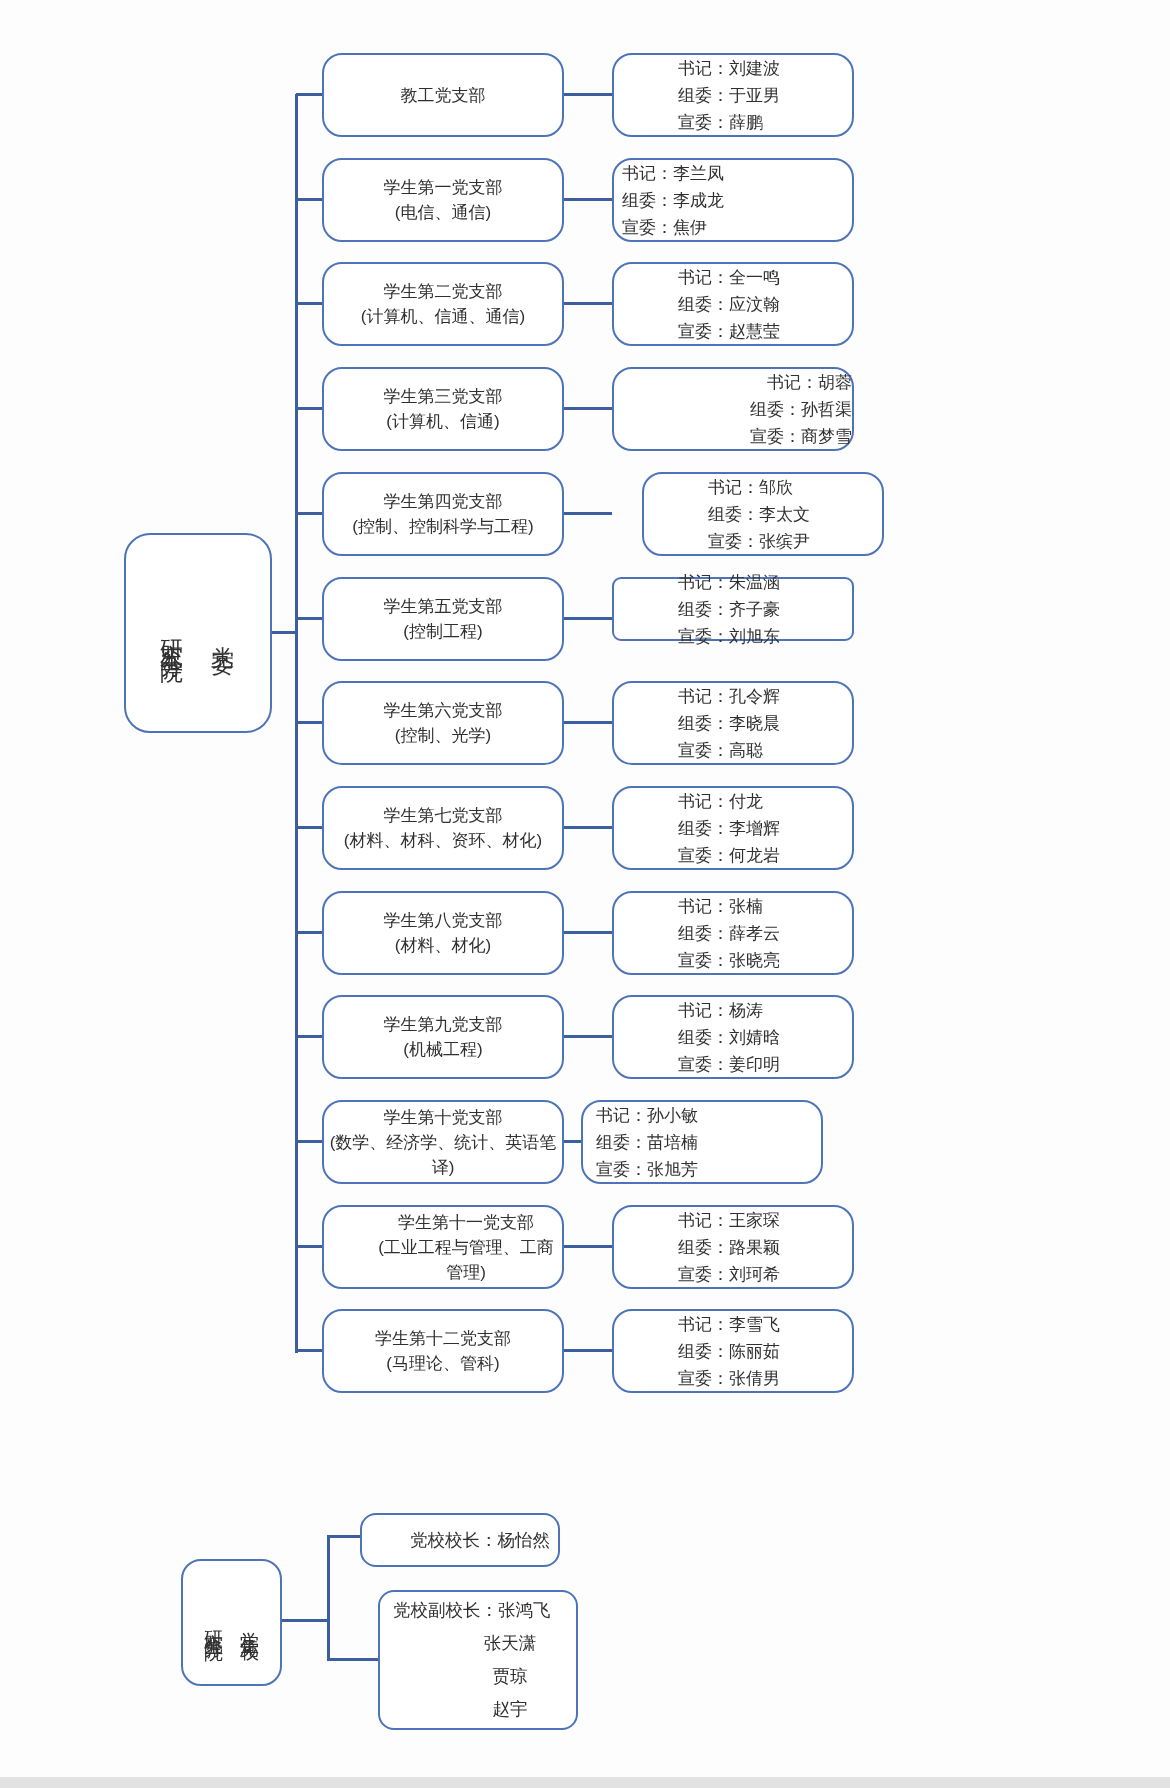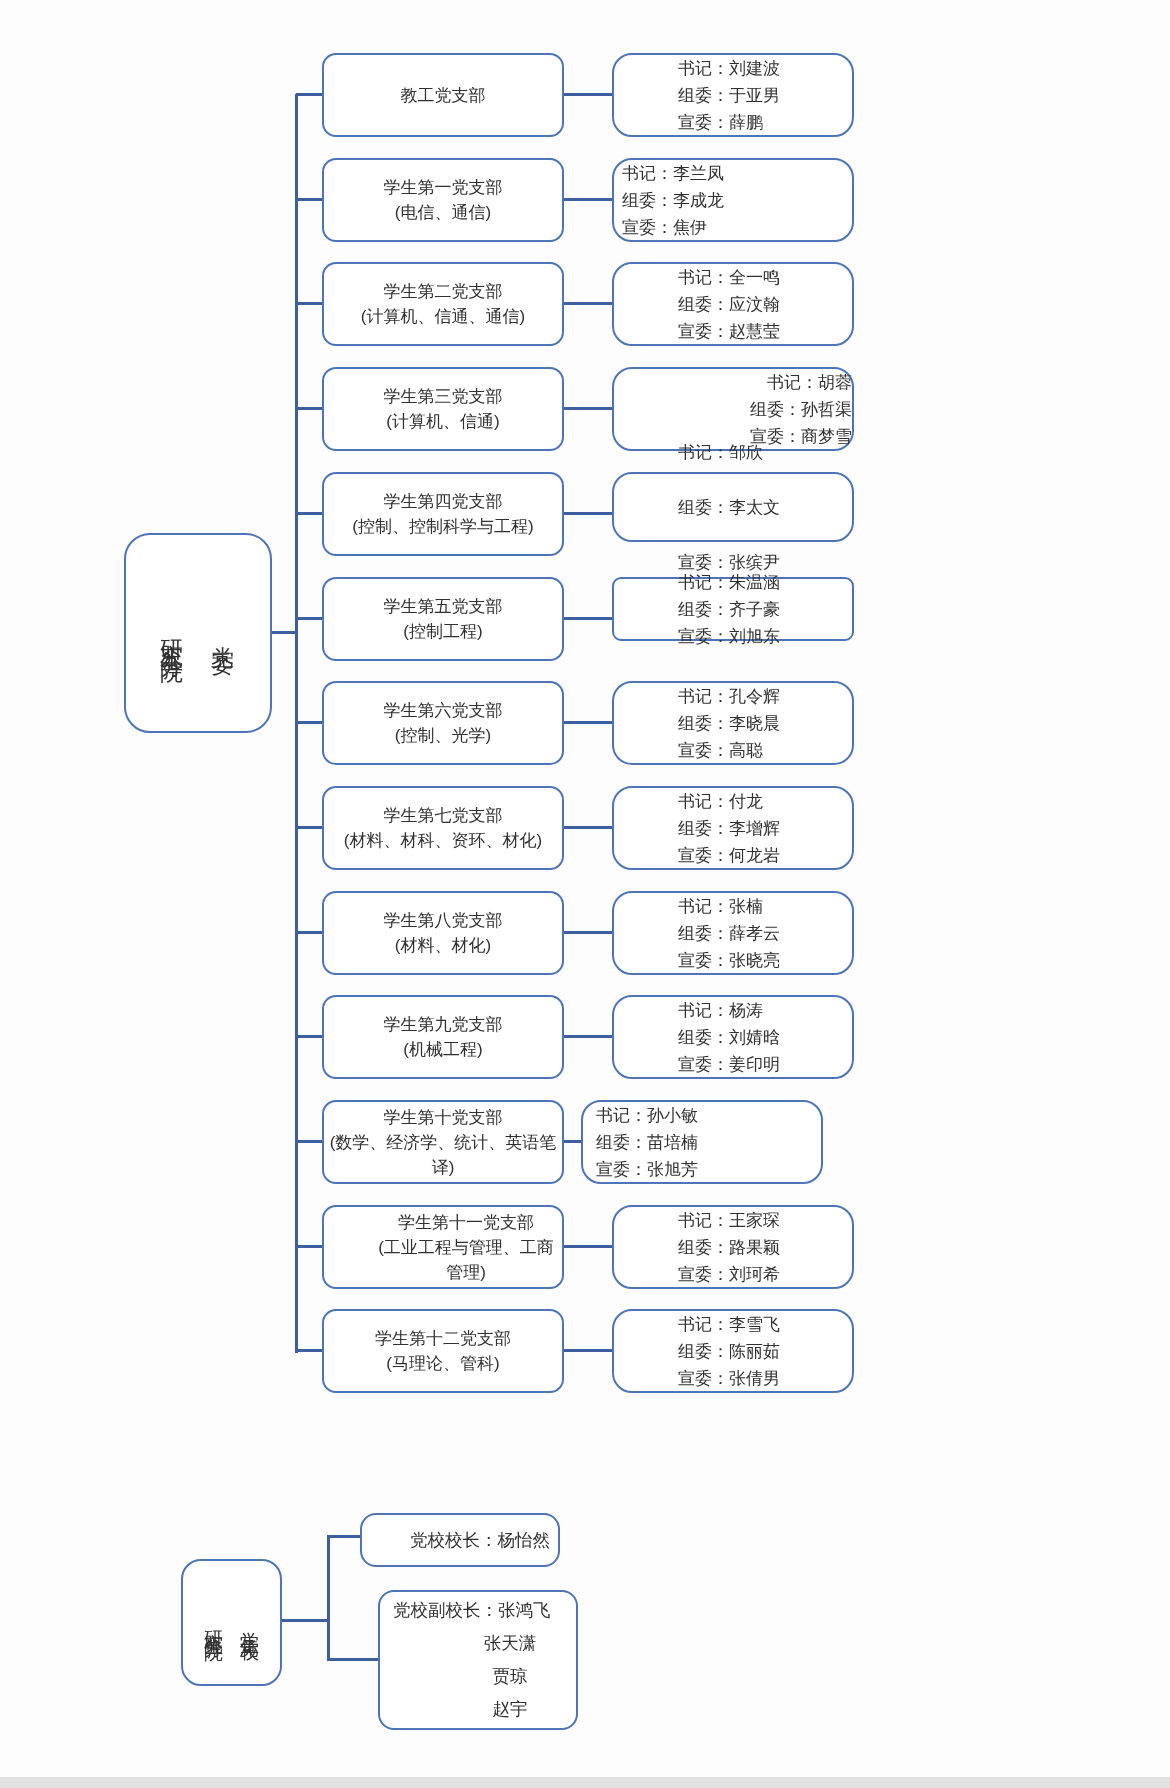--- a/index.html
+++ b/index.html
@@ -22,21 +22,21 @@
     position:absolute;
     background:#fff;
     border:2.5px solid var(--accent);
     border-radius:20px;
     box-sizing:border-box;
     display:flex;flex-direction:column;
     align-items:center;justify-content:center;
     font-size:17px;
     color:var(--text);
   }
-  .branch-box{line-height:25px;text-align:center;padding:0 2px;border-radius:14px;}
+  .branch-box{line-height:25px;text-align:center;padding:0 2px;}
   .member-box{align-items:flex-start;padding-left:64px;line-height:27px;}
   .h-line{position:absolute;height:3px;background:var(--line);}
   .v-line{position:absolute;width:3px;background:var(--line);}
   .root-box{
     position:absolute;background:#fff;
     border:2.5px solid var(--accent);
     border-radius:26px;box-sizing:border-box;
     display:flex;flex-direction:row;
     align-items:center;justify-content:center;
   }
@@ -114,21 +114,21 @@
         <div>书记：胡蓉</div>
         <div>组委：孙哲渠</div>
         <div>宣委：商梦雪</div>
       </div>
       <div class="h-line" style="left: 296px; top: 512px; width: 26px;"></div>
       <div class="h-line" style="left: 564px; top: 512px; width: 48px;"></div>
       <div class="node-box branch-box" style="left: 322px; top: 472px; width: 242px; height: 84px;">
         <div>学生第四党支部</div>
         <div>(控制、控制科学与工程)</div>
       </div>
-      <div class="node-box member-box" style="left: 612px; top: 472px; width: 242px; height: 70px; gap: 28px;">
+      <div class="node-box member-box" style="left: 642px; top: 472px; width: 242px; height: 84px;">
         <div>书记：邹欣</div>
         <div>组委：李太文</div>
         <div>宣委：张缤尹</div>
       </div>
       <div class="h-line" style="left: 296px; top: 617px; width: 26px;"></div>
       <div class="h-line" style="left: 564px; top: 617px; width: 48px;"></div>
       <div class="node-box branch-box" style="left: 322px; top: 577px; width: 242px; height: 84px;">
         <div>学生第五党支部</div>
         <div>(控制工程)</div>
       </div>

